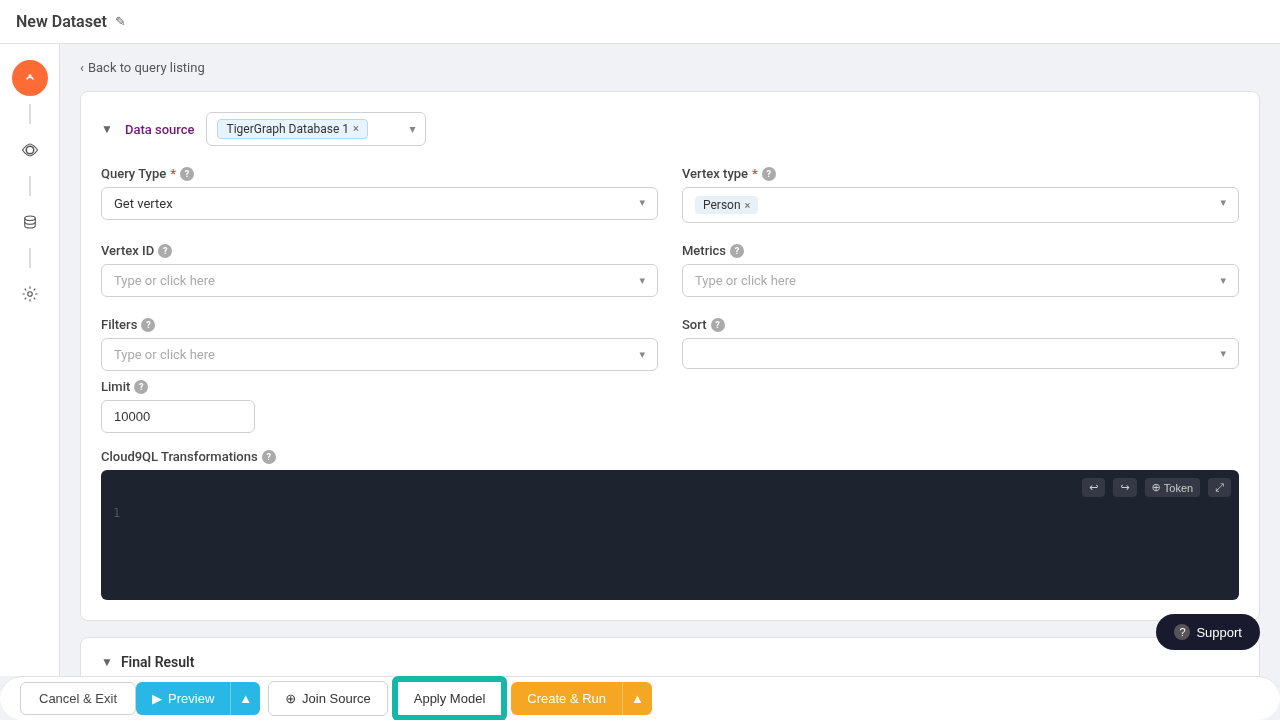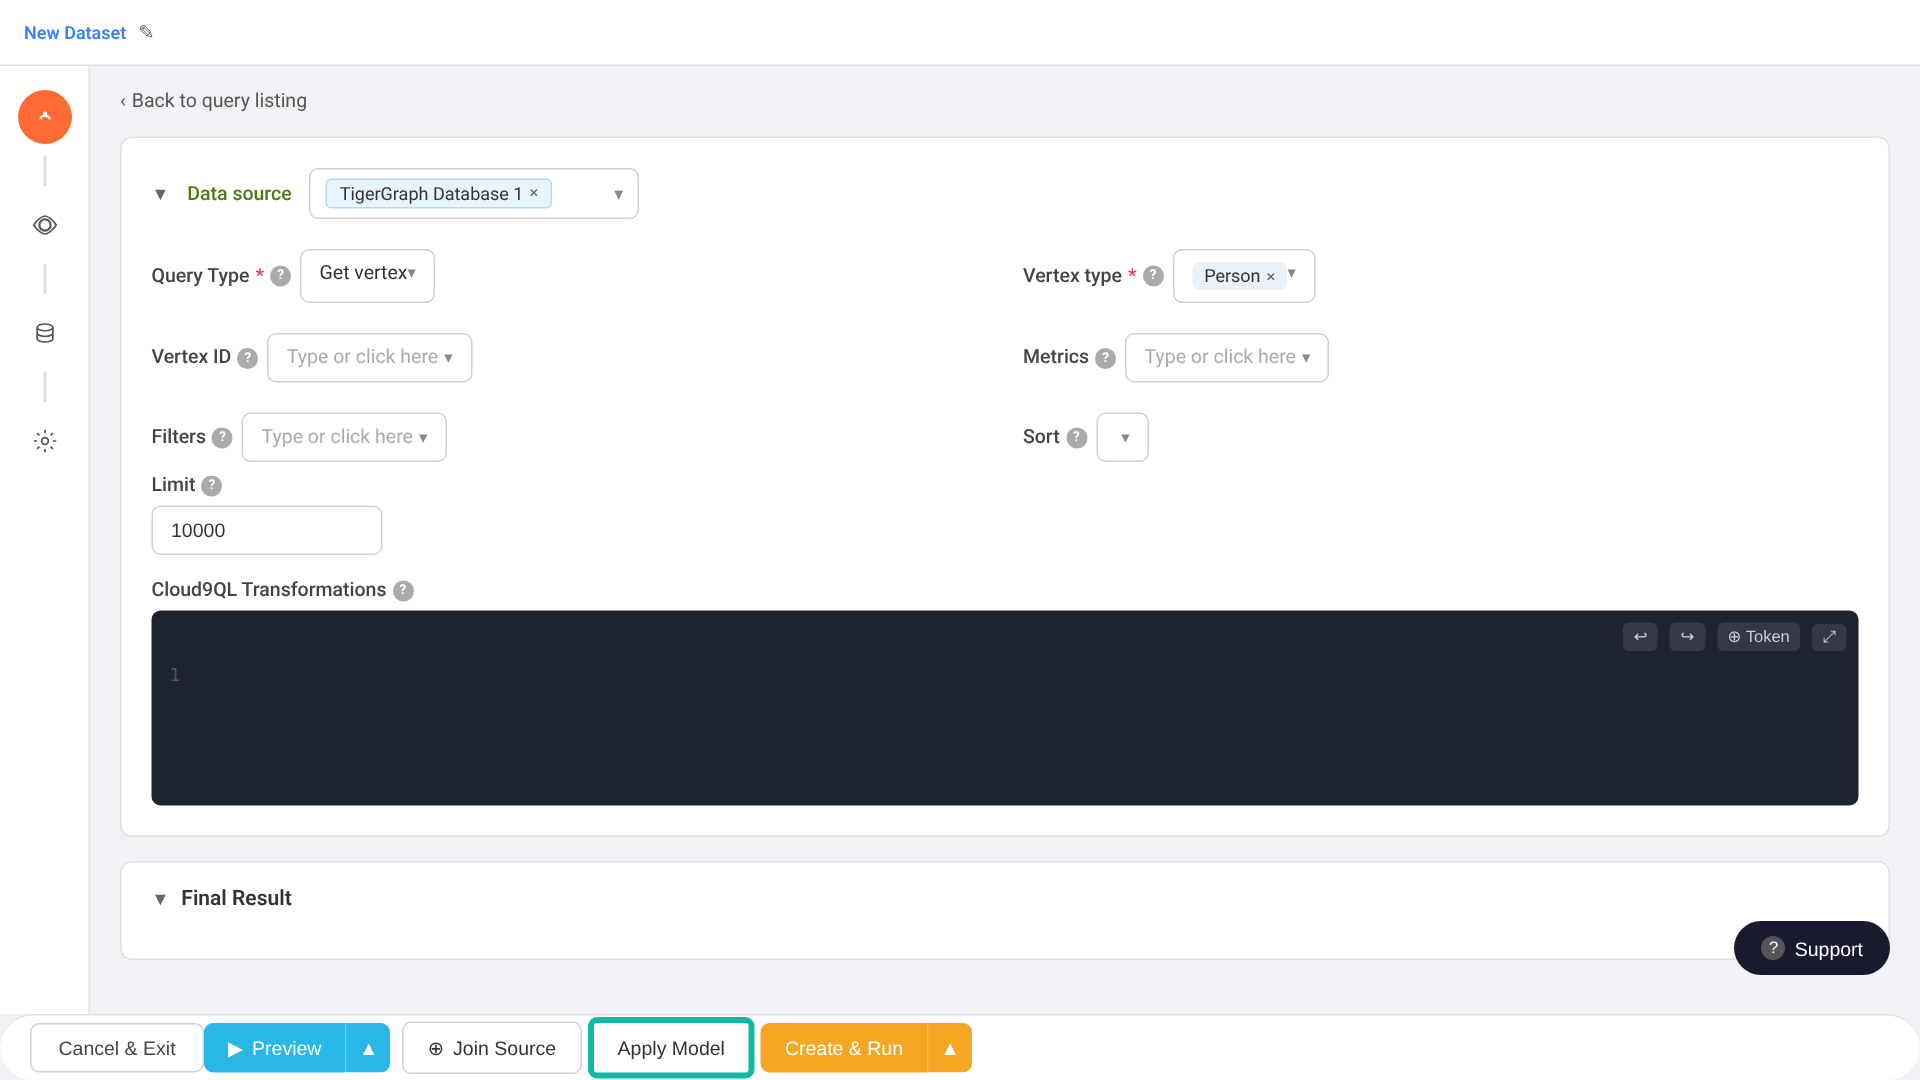--- a/index.html
+++ b/index.html
@@ -18,23 +18,23 @@
       background: #fff;
       border-bottom: 1px solid #e0e0e0;
       padding: 8px 16px;
       display: flex;
       align-items: center;
       gap: 8px;
       height: 44px;
       flex-shrink: 0;
     }
     .top-bar-title {
-      font-size: 12px;
+      font-size: 16px;
       font-weight: 600;
-      color: #3b82f6;
+      color: #404040;
     }
     .edit-icon {
       color: #666;
       font-size: 13px;
       cursor: pointer;
     }
 
     
     .main-layout {
       display: flex;
@@ -119,21 +119,21 @@
     
     .data-source-row {
       display: flex;
       align-items: center;
       gap: 12px;
       margin-bottom: 20px;
     }
     .data-source-label {
       font-size: 13px;
       font-weight: 500;
-      color: #4d7c0f;
+      color: #701a75;
       white-space: nowrap;
     }
     .data-source-select {
       display: flex;
       align-items: center;
       border: 1px solid #d0d0d0;
       border-radius: 6px;
       padding: 6px 10px;
       gap: 8px;
       min-width: 220px;
@@ -162,20 +162,21 @@
     }
 
     
     .form-grid {
       display: grid;
       grid-template-columns: 1fr 1fr;
       gap: 20px 24px;
     }
     .form-group {
       display: flex;
+      flex-direction: column;
       gap: 6px;
     }
     .form-label {
       font-size: 13px;
       font-weight: 500;
       color: #444;
       display: flex;
       align-items: center;
       gap: 4px;
     }
@@ -367,21 +368,21 @@
       display: flex;
       align-items: center;
       gap: 6px;
       margin-left: 8px;
       border-radius: 6px;
     }
 
     .btn-apply {
       background: #fff;
       color: #333;
-      border: 4px solid #14b8a6;
+      border: 6px solid #14b8a6;
       padding: 9px 16px;
       font-size: 13px;
       font-weight: 500;
       cursor: pointer;
       display: flex;
       align-items: center;
       gap: 6px;
       margin-left: 4px;
       border-radius: 6px;
     }

